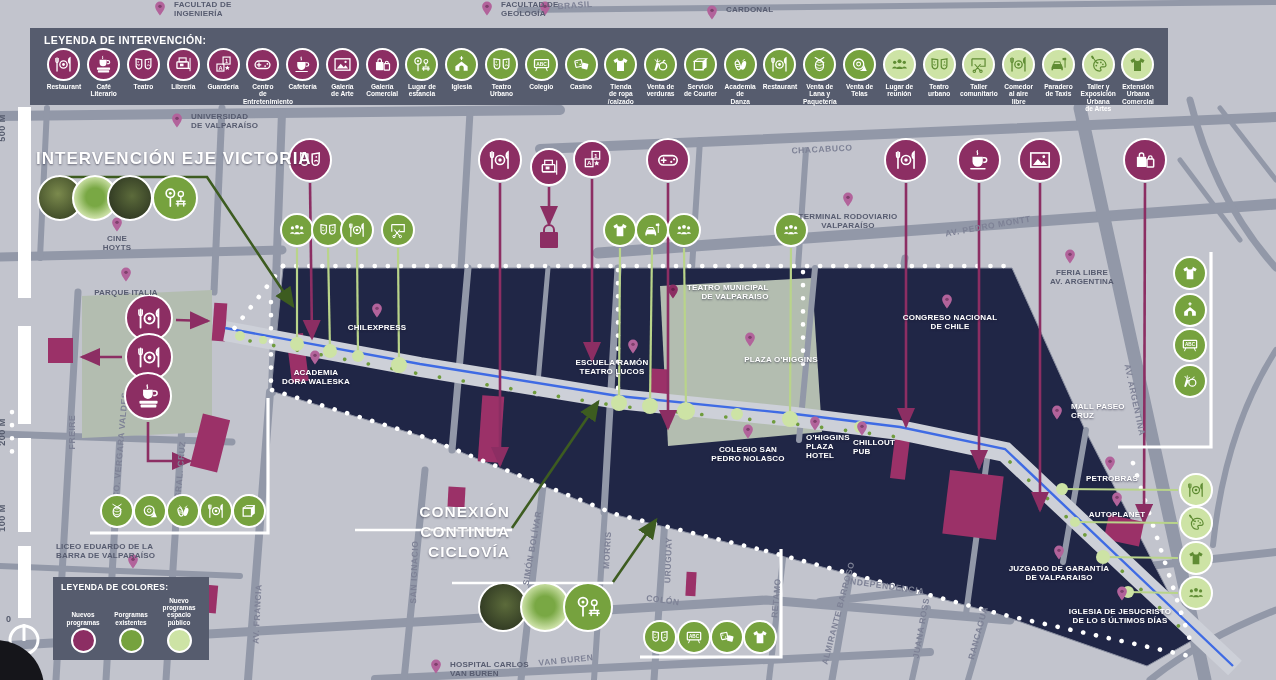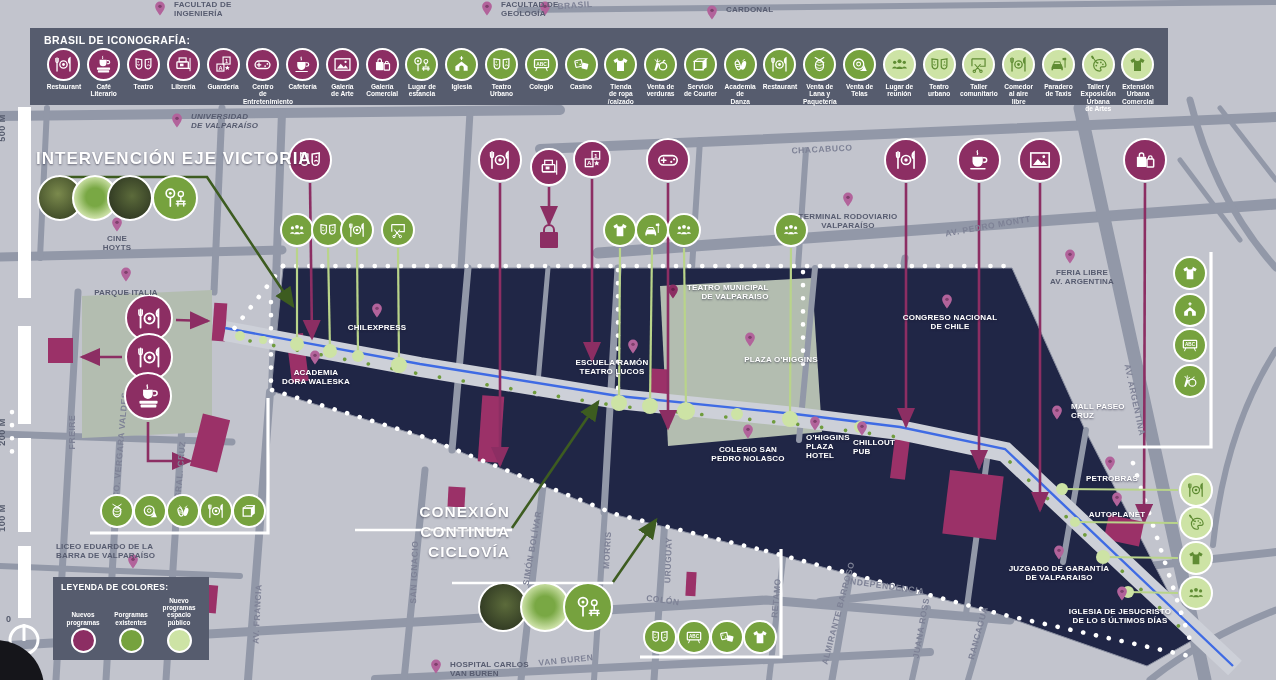--- a/index.html
+++ b/index.html
@@ -382,21 +382,21 @@
     </g>
 
     <g>
       <circle cx="24" cy="640" r="14" fill="none" stroke="#fff" stroke-width="3"></circle>
       <path d="M24,624 L24,641" stroke="#fff" stroke-width="3"></path>
     </g>
     <circle cx="-4" cy="688" r="48" fill="#15151a"></circle>
   </svg>
 
   <div id="legendbar">
-    <div class="lg-title">BRASIL DE ICONOGRAFÍA:</div>
+    <div class="lg-title">LEYENDA DE INTERVENCIÓN:</div>
     <div id="legend-items">
         <div class="lg-item">
           <div class="lg-circ v-p">
             <svg viewBox="0 0 24 24" width="21" height="21">
               <use href="#i-restaurant"></use>
             </svg>
           </div>
           <div class="lg-label">Restaurant</div>
         </div>
         <div class="lg-item">
@@ -895,21 +895,21 @@
       <div class="pin" style="left: 537px; top: -2px; color: rgb(178, 99, 155);"><svg viewBox="0 0 24 24" width="16" height="21">
           <use href="#i-pin"></use>
         </svg></div>
       <div class="pin" style="left: 704px; top: 2px; color: rgb(178, 99, 155);"><svg viewBox="0 0 24 24" width="16" height="21">
           <use href="#i-pin"></use>
         </svg></div>
       <div class="plabel dark" style="left: 726px; top: 5px;">CARDONAL</div>
       <div class="pin" style="left: 169px; top: 110px; color: rgb(178, 99, 155);"><svg viewBox="0 0 24 24" width="16" height="21">
           <use href="#i-pin"></use>
         </svg></div>
-      <div class="plabel dark" style="left: 191px; top: 112px; font-style: italic;">UNIVERSIDAD
+      <div class="plabel dark" style="left: 191px; top: 112px;">UNIVERSIDAD
 DE VALPARAÍSO</div>
       <div class="pin" style="left: 109px; top: 214px; color: rgb(178, 99, 155);"><svg viewBox="0 0 24 24" width="16" height="21">
           <use href="#i-pin"></use>
         </svg></div>
       <div class="plabel dark ctr" style="left: 117px; top: 234px;">CINE
 HOYTS</div>
       <div class="pin" style="left: 118px; top: 264px; color: rgb(178, 99, 155);"><svg viewBox="0 0 24 24" width="16" height="21">
           <use href="#i-pin"></use>
         </svg></div>
       <div class="plabel dark ctr" style="left: 126px; top: 288px;">PARQUE ITALIA</div>

